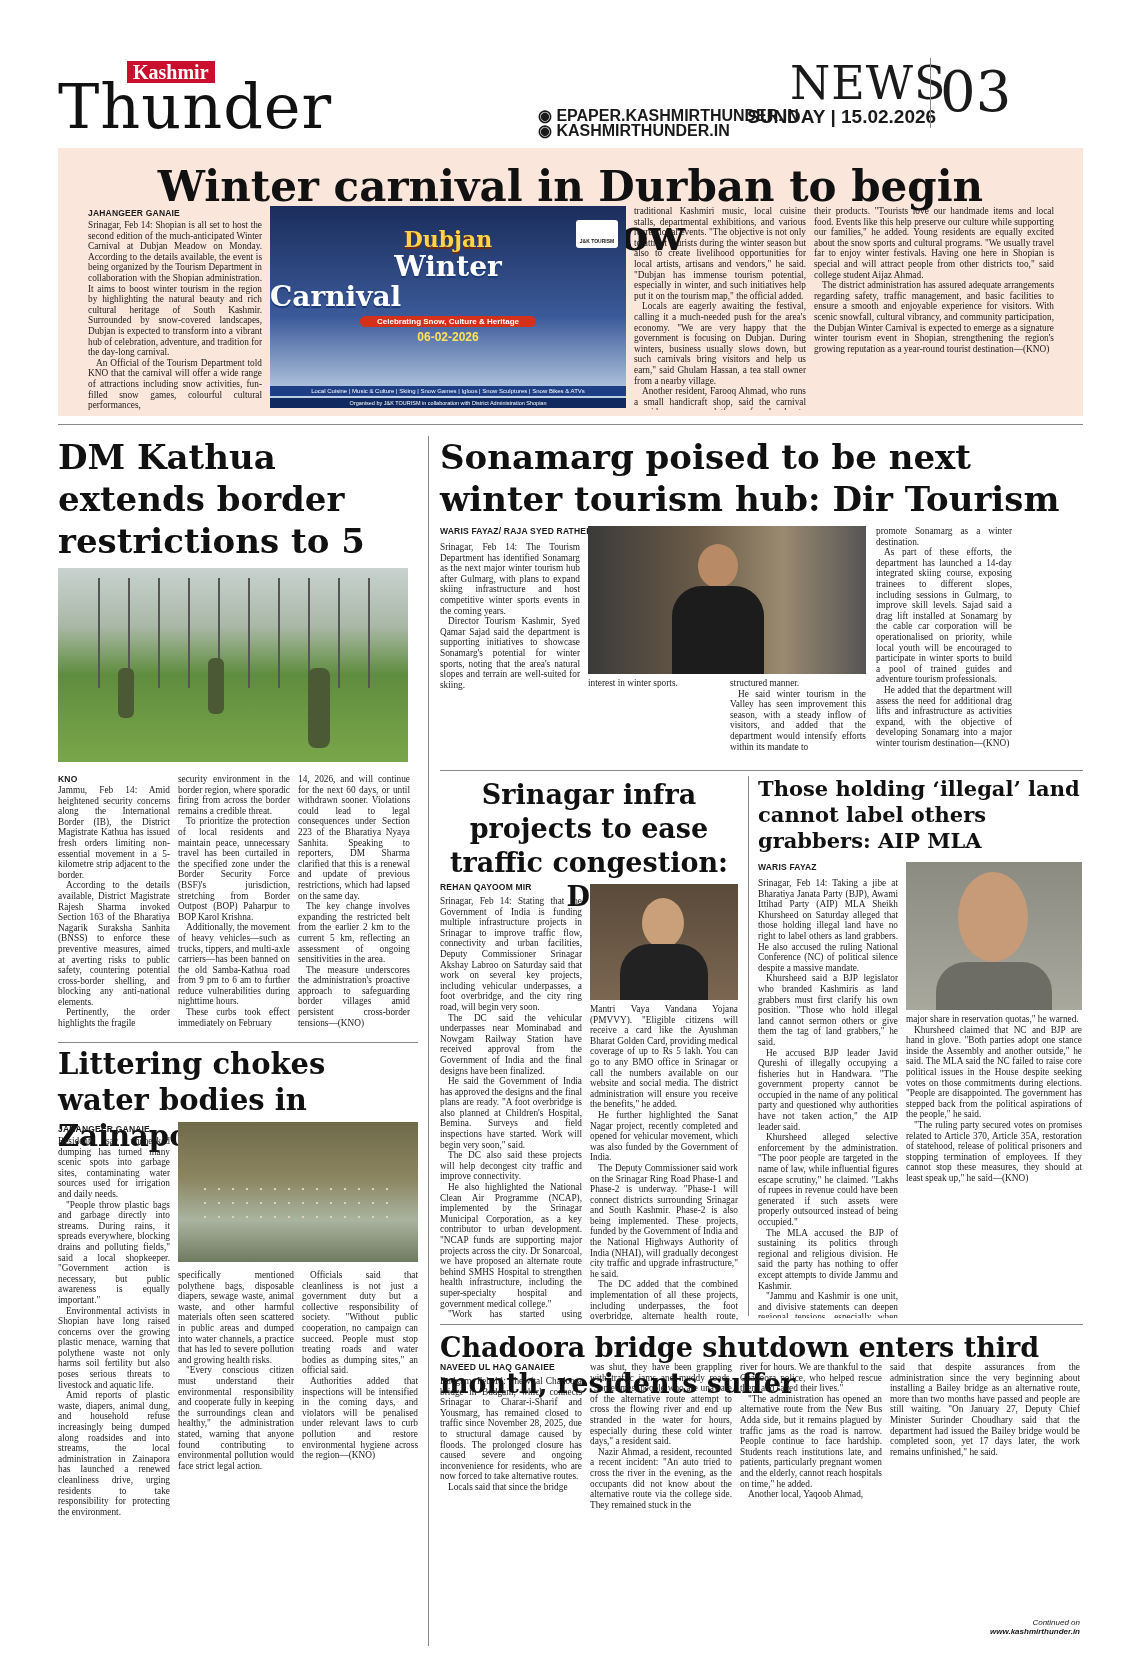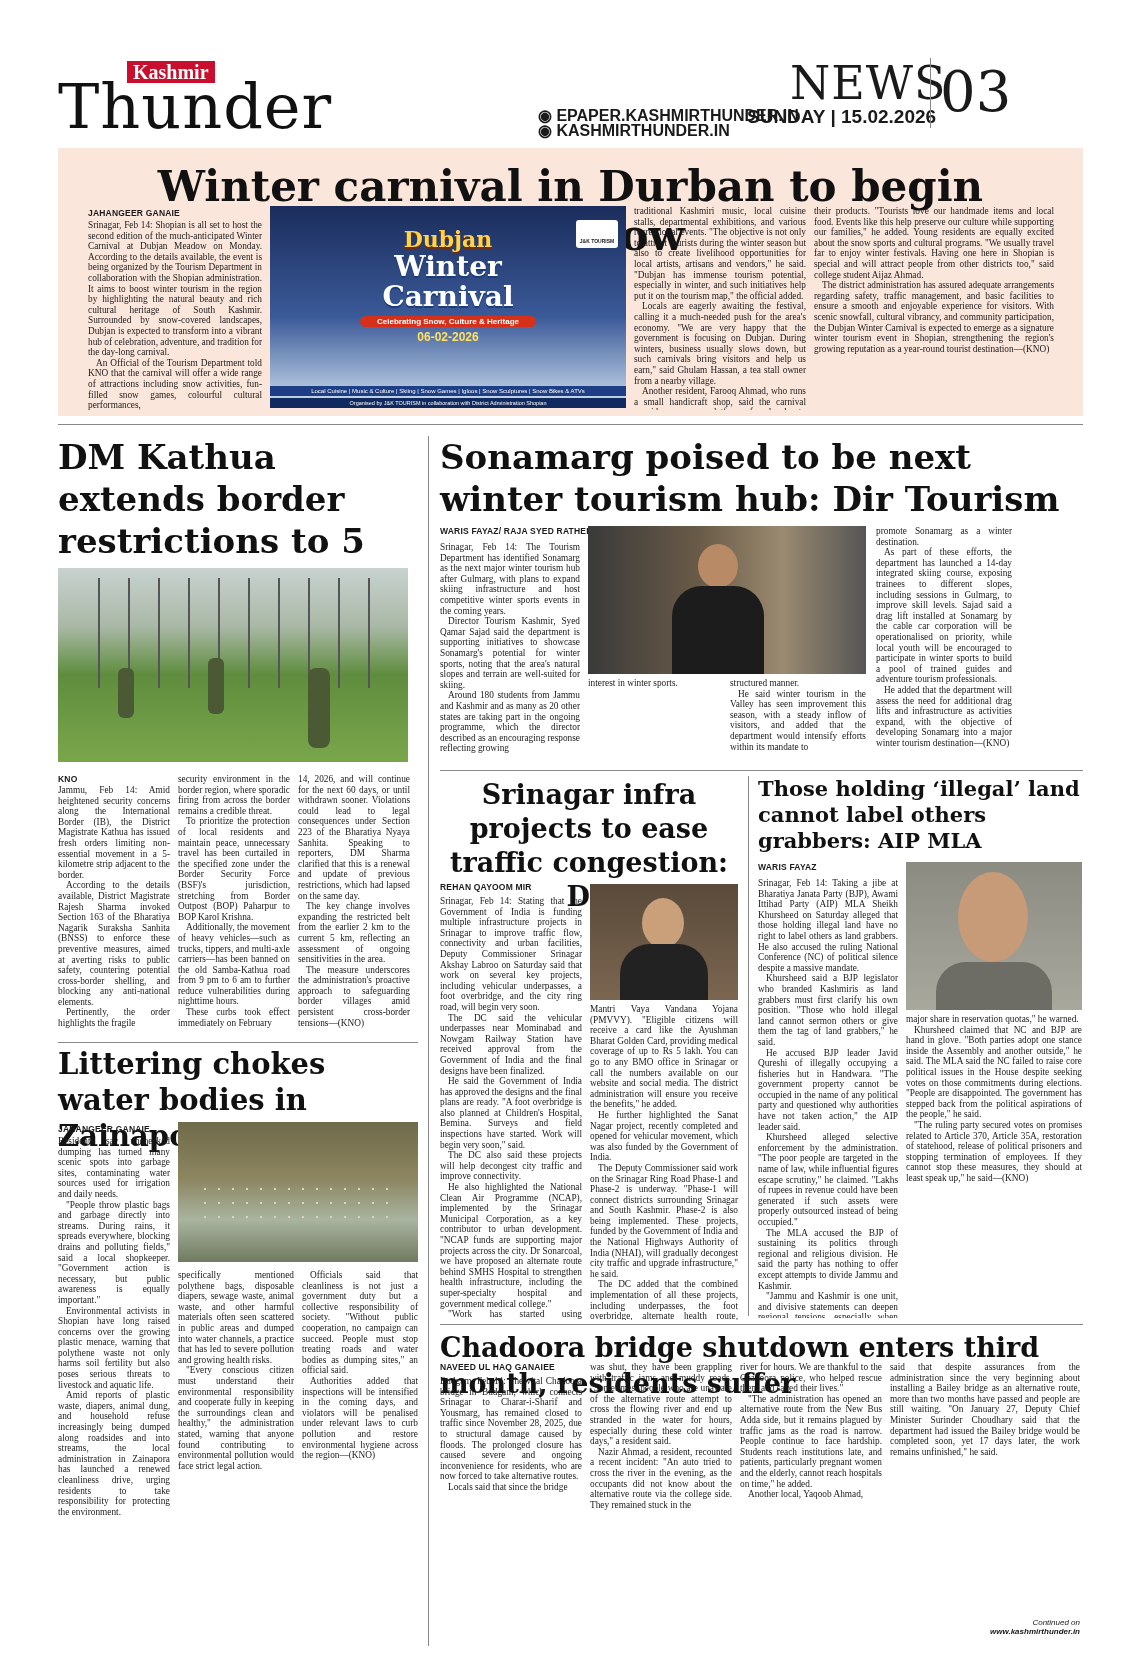--- a/index.html
+++ b/index.html
@@ -38,21 +38,21 @@
 <div class="abs band" style="left:58px;top:148px;width:1025px;height:268px"></div>
 <div class="abs h1" style="left:58px;top:162px;width:1025px;text-align:center;font-size:42px">Winter carnival in Durban to begin tomorrow</div>
 <div class="abs byline" style="left:88px;top:208px">JAHANGEER GANAIE</div>
 <div class="abs col" style="left:88px;top:220px;width:174px;height:190px">
   <p>Srinagar, Feb 14: Shopian is all set to host the second edition of the much-anticipated Winter Carnival at Dubjan Meadow on Monday. According to the details available, the event is being organized by the Tourism Department in collaboration with the Shopian administration. It aims to boost winter tourism in the region by highlighting the natural beauty and rich cultural heritage of South Kashmir. Surrounded by snow-covered landscapes, Dubjan is expected to transform into a vibrant hub of celebration, adventure, and tradition for the day-long carnival.</p>
     <p>An Official of the Tourism Department told KNO that the carnival will offer a wide range of attractions including snow activities, fun-filled snow games, colourful cultural performances,</p>
 </div>
 <div class="abs img" style="left:270px;top:206px;width:356px;height:202px;background:linear-gradient(180deg,#1b2d5c,#3b5a99 55%,#cfe0ef)">
   <div style="position:absolute;left:0;right:0;top:20px;text-align:center;font-family:'DejaVu Serif',serif;font-weight:bold;color:#ffd447;font-size:22px;text-shadow:0 2px 0 #7a2a00">Dubjan</div>
   <div style="position:absolute;left:0;right:0;top:44px;text-align:center;font-family:'DejaVu Serif',serif;font-weight:bold;color:#fff;font-size:28px;text-shadow:0 2px 0 #1a3a7a">Winter</div>
-  <div style="position:absolute;left:0;right:0;top:74px;text-align:center;font-family:'DejaVu Serif',serif;font-weight:bold;color:#fff;font-size:28px;text-shadow:0 2px 0 #1a3a7a">Carnival</div>
+  <div style="position:absolute;left:0;right:0;top:74px;text-align:left;font-family:'DejaVu Serif',serif;font-weight:bold;color:#fff;font-size:28px;text-shadow:0 2px 0 #1a3a7a">Carnival</div>
   <div style="position:absolute;left:90px;right:90px;top:110px;text-align:center;background:#d4301a;color:#fff;font-family:'Liberation Sans',sans-serif;font-size:8px;font-weight:bold;border-radius:8px;padding:1px">Celebrating Snow, Culture &amp; Heritage</div>
   <div style="position:absolute;left:0;right:0;top:124px;text-align:center;color:#ffe15a;font-family:'Liberation Sans',sans-serif;font-size:12px;font-weight:bold">06-02-2026</div>
   <div style="position:absolute;right:8px;top:14px;width:42px;height:28px;background:#fff;border-radius:3px;font-family:'Liberation Sans',sans-serif;font-size:5px;text-align:center;padding-top:18px;font-weight:bold">J&amp;K TOURISM</div>
   <div style="position:absolute;left:0;right:0;bottom:12px;background:#1e3f86;color:#fff;font-family:'Liberation Sans',sans-serif;font-size:6px;text-align:center;padding:2px">Local Cuisine | Music &amp; Culture | Skiing | Snow Games | Igloos | Snow Sculptures | Snow Bikes &amp; ATVs</div>
   <div style="position:absolute;left:0;right:0;bottom:0;background:#102a60;color:#fff;font-family:'Liberation Sans',sans-serif;font-size:5.5px;text-align:center;padding:2px">Organised by J&amp;K TOURISM in collaboration with District Administration Shopian</div>
 </div>
 <div class="abs col" style="left:634px;top:206px;width:172px;height:204px">
   <p>traditional Kashmiri music, local cuisine stalls, departmental exhibitions, and various recreational events. "The objective is not only to attract tourists during the winter season but also to create livelihood opportunities for local artists, artisans and vendors," he said. "Dubjan has immense tourism potential, especially in winter, and such initiatives help put it on the tourism map," the official added.</p>
     <p>Locals are eagerly awaiting the festival, calling it a much-needed push for the area's economy. "We are very happy that the government is focusing on Dubjan. During winters, business usually slows down, but such carnivals bring visitors and help us earn," said Ghulam Hassan, a tea stall owner from a nearby village.</p>
     <p>Another resident, Farooq Ahmad, who runs a small handicraft shop, said the carnival provides a rare platform for locals to showcase</p>
@@ -108,21 +108,20 @@
     <p>"Every conscious citizen must understand their environmental responsibility and cooperate fully in keeping the surroundings clean and healthy," the administration stated, warning that anyone found contributing to environmental pollution would face strict legal action.</p>
     <p>Officials said that cleanliness is not just a government duty but a collective responsibility of society. "Without public cooperation, no campaign can succeed. People must stop treating roads and water bodies as dumping sites," an official said.</p>
     <p>Authorities added that inspections will be intensified in the coming days, and violators will be penalised under relevant laws to curb pollution and restore environmental hygiene across the region—(KNO)</p>
 </div>
 
 <div class="abs h1" style="left:440px;top:436px;width:640px;font-size:34px;line-height:42px">Sonamarg poised to be next winter tourism hub: Dir Tourism</div>
 <div class="abs byline" style="left:440px;top:526px">WARIS FAYAZ/ RAJA SYED RATHER</div>
 <div class="abs col" style="left:440px;top:542px;width:140px;height:230px">
   <p>Srinagar, Feb 14: The Tourism Department has identified Sonamarg as the next major winter tourism hub after Gulmarg, with plans to expand skiing infrastructure and host competitive winter sports events in the coming years.</p>
     <p>Director Tourism Kashmir, Syed Qamar Sajad said the department is supporting initiatives to showcase Sonamarg's potential for winter sports, noting that the area's natural slopes and terrain are well-suited for skiing.</p>
-    <p>Around 180 students from Jammu and Kashmir and as many as 20 other states are taking part in the ongoing programme, which the director described as an encouraging response reflecting growing</p>
 </div>
 <div class="abs img" style="left:588px;top:526px;width:278px;height:148px;background:linear-gradient(90deg,#3a3a3a,#6a5b48 40%,#9a8a70 70%,#555)">
   <div style="position:absolute;left:110px;top:18px;width:40px;height:44px;border-radius:50%;background:#b98a66"></div>
   <div style="position:absolute;left:84px;top:60px;width:92px;height:90px;border-radius:30px 30px 0 0;background:#1c1c1c"></div>
 </div>
 <div class="abs col" style="left:588px;top:678px;width:136px;height:92px">
   <p>interest in winter sports.</p>
 </div>
 <div class="abs col" style="left:730px;top:678px;width:136px;height:92px">
   <p>structured manner.</p>

